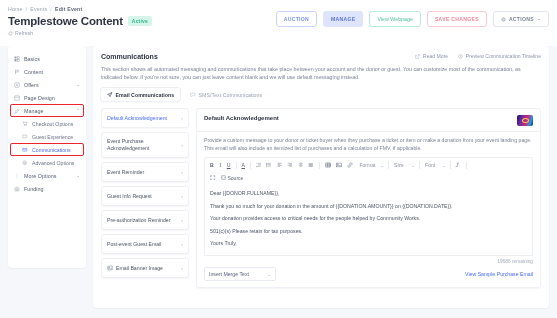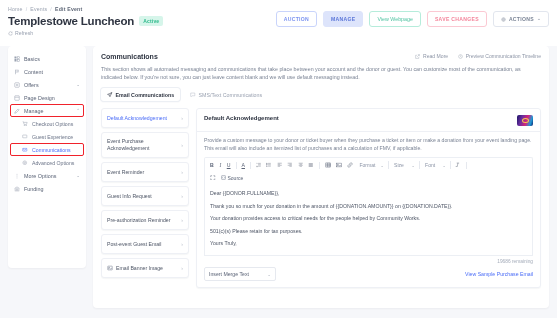--- a/index.html
+++ b/index.html
@@ -322,21 +322,21 @@
 
   <div class="breadcrumb">
     <span class="crumb">Home</span>
     <span class="sep">/</span>
     <span class="crumb">Events</span>
     <span class="sep">/</span>
     <span class="crumb active">Edit Event</span>
   </div>
 
   <div class="title-row">
-    <span class="page-title">Templestowe Luncheon</span>
+    <span class="page-title">Templestowe Content</span>
     <span class="badge-active">Active</span>
   </div>
 
   <div class="refresh-row">
     <span class="refresh-ico">
       <svg viewBox="0 0 16 16" width="5" height="5" fill="none" stroke="#9aa2b1" stroke-width="1.6">
         <path d="M13.5 8a5.5 5.5 0 1 1-1.6-3.9"></path>
           <path d="M13.2 2v3h-3"></path>
       </svg>
     </span>

